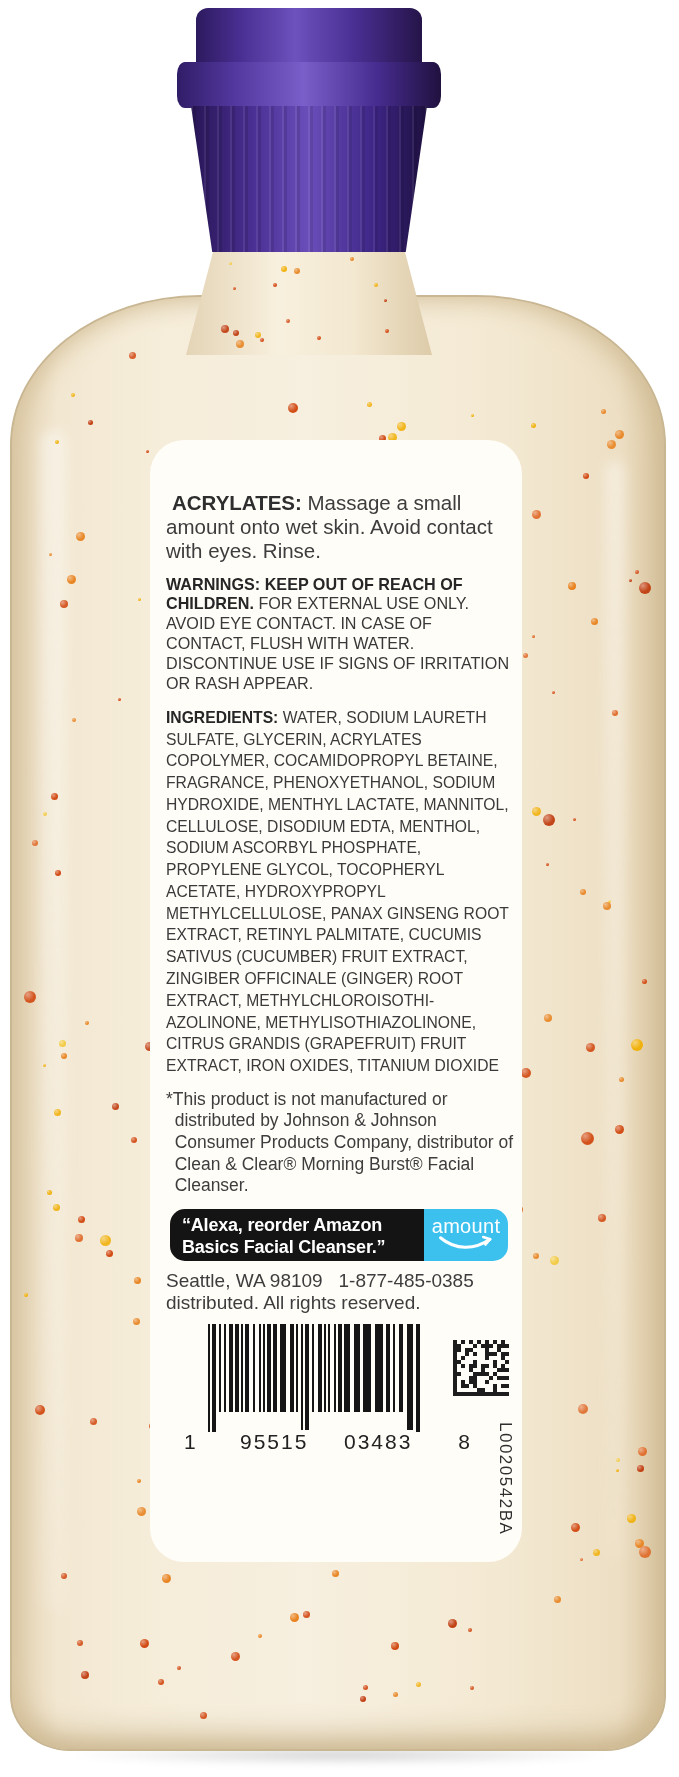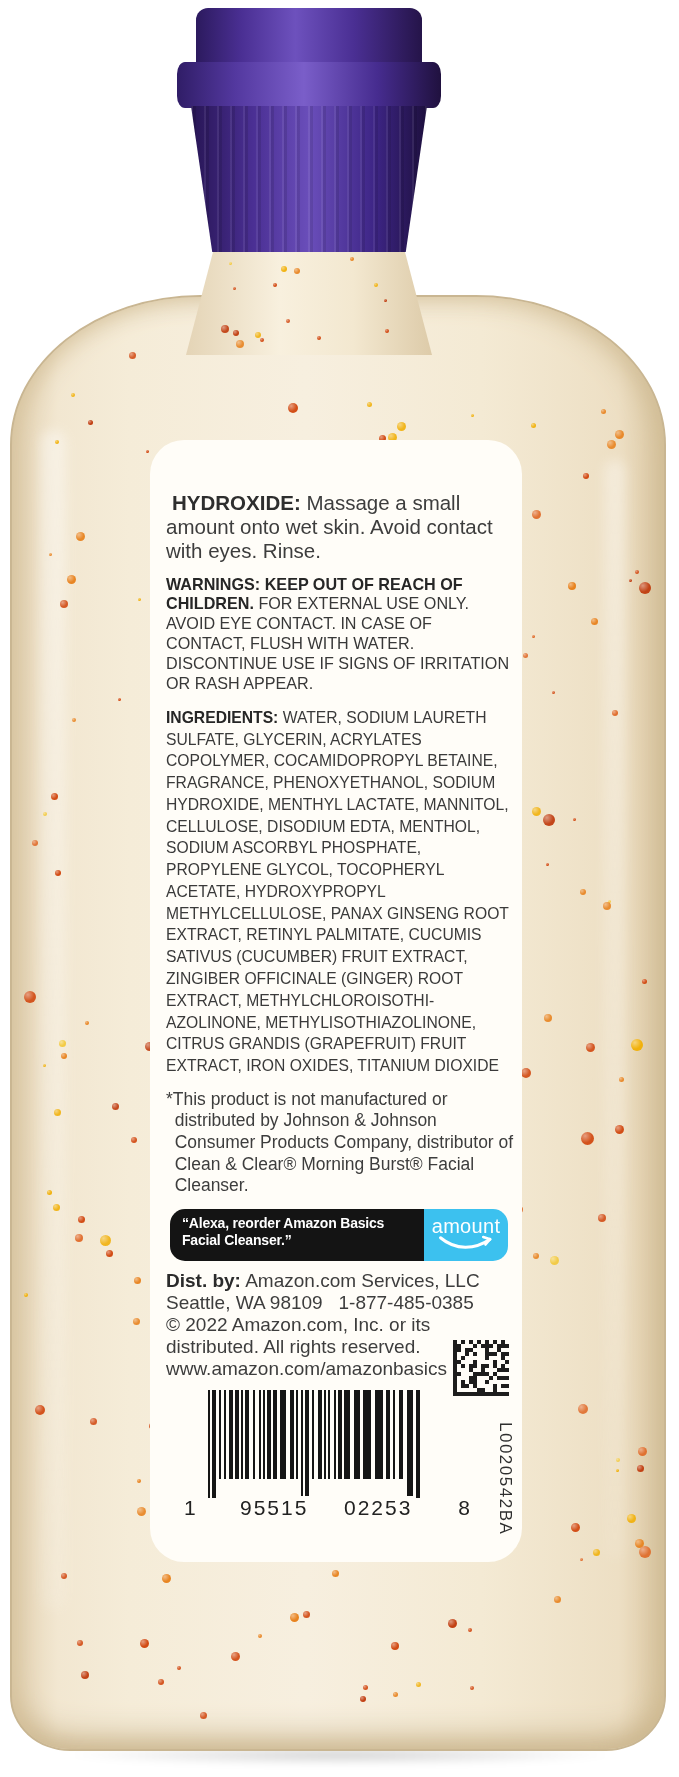--- a/index.html
+++ b/index.html
@@ -45,21 +45,21 @@
   .directions b{color:#2e2e2e;}
   .cond{transform:scaleX(.95);transform-origin:0 0;width:105.2%;}
   .warnings{margin-top:11px;font-size:17px;line-height:1.17;color:#383838;}
   .warnings b{color:#262626;}
   .ingredients{margin-top:13px;font-size:16.5px;line-height:1.32;color:#3a3a3a;}
   .ingredients b{color:#262626;}
   .footnote{margin-top:12px;font-size:18px;line-height:1.2;color:#3d3d3d;
     padding-left:9px;text-indent:-9px;transform:scaleX(.97);transform-origin:0 0;width:103%;}
 
   .alexa-pill{margin:12px 0 0 4px;width:338px;height:52px;display:flex;border-radius:15px;overflow:hidden;}
-  .alexa-msg{flex:1;background:#141414;color:#fff;font-weight:bold;font-size:14px;line-height:1.22;
+  .alexa-msg{flex:1;background:#141414;color:#fff;font-weight:bold;font-size:18px;line-height:1.22;
     padding:6px 4px 0 12px;letter-spacing:-.2px;}
   .alexa-badge{width:84px;position:relative;color:#fff;display:flex;flex-direction:column;align-items:center;}
   .alexa-word{font-size:20px;margin-top:6px;letter-spacing:.3px;}
   .alexa-smile{margin-top:-4px;}
 
   .dist{margin-top:9px;font-size:19px;line-height:1.16;color:#3d3d3d;}
   .dist b{color:#2b2b2b;}
   .dist .dline{display:block;}
 
   .datamatrix{position:absolute;left:303px;top:900px;width:56px;height:56px;z-index:7;
@@ -342,21 +342,21 @@
       <div class="bead" style="left: 232.521px; top: 330.272px; width: 6px; height: 6px; opacity: 0.951445; background: radial-gradient(circle at 32% 30%, rgba(255, 255, 255, 0.45), rgba(255, 255, 255, 0) 55%), rgb(192, 58, 12);"></div>
       <div class="bead" style="left: 317.439px; top: 336.139px; width: 4px; height: 4px; opacity: 0.967588; background: radial-gradient(circle at 32% 30%, rgba(255, 255, 255, 0.45), rgba(255, 255, 255, 0) 55%), rgb(210, 74, 18);"></div>
       <div class="bead" style="left: 236.475px; top: 339.932px; width: 8px; height: 8px; opacity: 0.880372; background: radial-gradient(circle at 32% 30%, rgba(255, 255, 255, 0.45), rgba(255, 255, 255, 0) 55%), rgb(232, 130, 29);"></div>
       <div class="bead" style="left: 385.352px; top: 328.697px; width: 4px; height: 4px; opacity: 0.992897; background: radial-gradient(circle at 32% 30%, rgba(255, 255, 255, 0.45), rgba(255, 255, 255, 0) 55%), rgb(210, 74, 18);"></div>
       <div class="bead" style="left: 293.667px; top: 268.285px; width: 6px; height: 6px; opacity: 0.920471; background: radial-gradient(circle at 32% 30%, rgba(255, 255, 255, 0.45), rgba(255, 255, 255, 0) 55%), rgb(232, 130, 29);"></div>
     </div>
 
   <div class="label">
 
     <div class="directions">
-      <b>HYDROXIDE:</b><span> Massage a small amount onto wet skin. Avoid contact with eyes. Rinse.</span>
+      <b>ACRYLATES:</b><span> Massage a small amount onto wet skin. Avoid contact with eyes. Rinse.</span>
     </div>
 
     <div class="warnings cond">
       <b>WARNINGS: KEEP OUT OF REACH OF CHILDREN.</b><span> FOR EXTERNAL USE ONLY. AVOID EYE CONTACT. IN CASE OF CONTACT, FLUSH WITH WATER. DISCONTINUE USE IF SIGNS OF IRRITATION OR RASH APPEAR.</span>
     </div>
 
     <div class="ingredients cond">
       <b>INGREDIENTS:</b><span> WATER, SODIUM LAURETH SULFATE, GLYCERIN, ACRYLATES COPOLYMER, COCAMIDOPROPYL BETAINE, FRAGRANCE, PHENOXYETHANOL, SODIUM HYDROXIDE, MENTHYL LACTATE, MANNITOL, CELLULOSE, DISODIUM EDTA, MENTHOL, SODIUM ASCORBYL PHOSPHATE, PROPYLENE GLYCOL, TOCOPHERYL ACETATE, HYDROXYPROPYL METHYLCELLULOSE, PANAX GINSENG ROOT EXTRACT, RETINYL PALMITATE, CUCUMIS SATIVUS (CUCUMBER) FRUIT EXTRACT, ZINGIBER OFFICINALE (GINGER) ROOT EXTRACT, METHYLCHLOROISOTHI-AZOLINONE, METHYLISOTHIAZOLINONE, CITRUS GRANDIS (GRAPEFRUIT) FRUIT EXTRACT, IRON OXIDES, TITANIUM DIOXIDE</span>
     </div>
 
@@ -367,25 +367,22 @@
       <div class="alexa-badge" style="background:#3cc1ef;">
         <span class="alexa-word">amount</span>
         <svg class="alexa-smile" width="62" height="18" viewBox="0 0 80 24">
           <path d="M6 5 C 26 22, 52 21, 72 7" stroke="#ffffff" fill="none" stroke-width="4" stroke-linecap="round"></path>
           <path d="M72 7 L63 4 M72 7 L66 14" stroke="#ffffff" fill="none" stroke-width="3.5" stroke-linecap="round"></path>
         </svg>
       </div>
     </div>
 
     <div class="dist">
-      <span class="dline"><b>Dist. by:</b><span> Amazon.com Services, LLC</span></span>
       <span class="dline">Seattle, WA 98109&nbsp;&nbsp;&nbsp;1-877-485-0385</span>
-      <span class="dline">© 2022 Amazon.com, Inc. or its</span>
       <span class="dline">distributed. All rights reserved.</span>
-      <span class="dline">www.amazon.com/amazonbasics</span>
     </div>
 
     <div class="datamatrix" id="datamatrix">
         <div class="dm-cell"></div>
         <div></div>
         <div class="dm-cell"></div>
         <div></div>
         <div class="dm-cell"></div>
         <div></div>
         <div class="dm-cell"></div>
@@ -611,21 +608,21 @@
           <div class="bar" style="width: 8px; margin-right: 4px;"></div>
           <div class="bar" style="width: 8px; margin-right: 3px;"></div>
           <div class="bar" style="width: 4px; margin-right: 3px;"></div>
           <div class="bar" style="width: 2px; margin-right: 4px;"></div>
           <div class="bar" style="width: 4px; margin-right: 4px;"></div>
           <div class="bar tall" style="width: 6px; margin-right: 3px;"></div>
           <div class="bar tall" style="width: 4px; margin-right: 2px;"></div>
         </div>
       <span class="bc-digit bc-lead">1</span>
       <span class="bc-digit bc-g1">95515</span>
-      <span class="bc-digit bc-g2">02253</span>
+      <span class="bc-digit bc-g2">03483</span>
       <span class="bc-digit bc-end">8</span>
     </div>
 
     <div class="batch">L0020542BA</div>
   </div>
 
   <div class="cap-top"></div>
   <div class="cap-flare"></div>
   <div class="cap-body">
     <div class="cap-ribs"></div>

